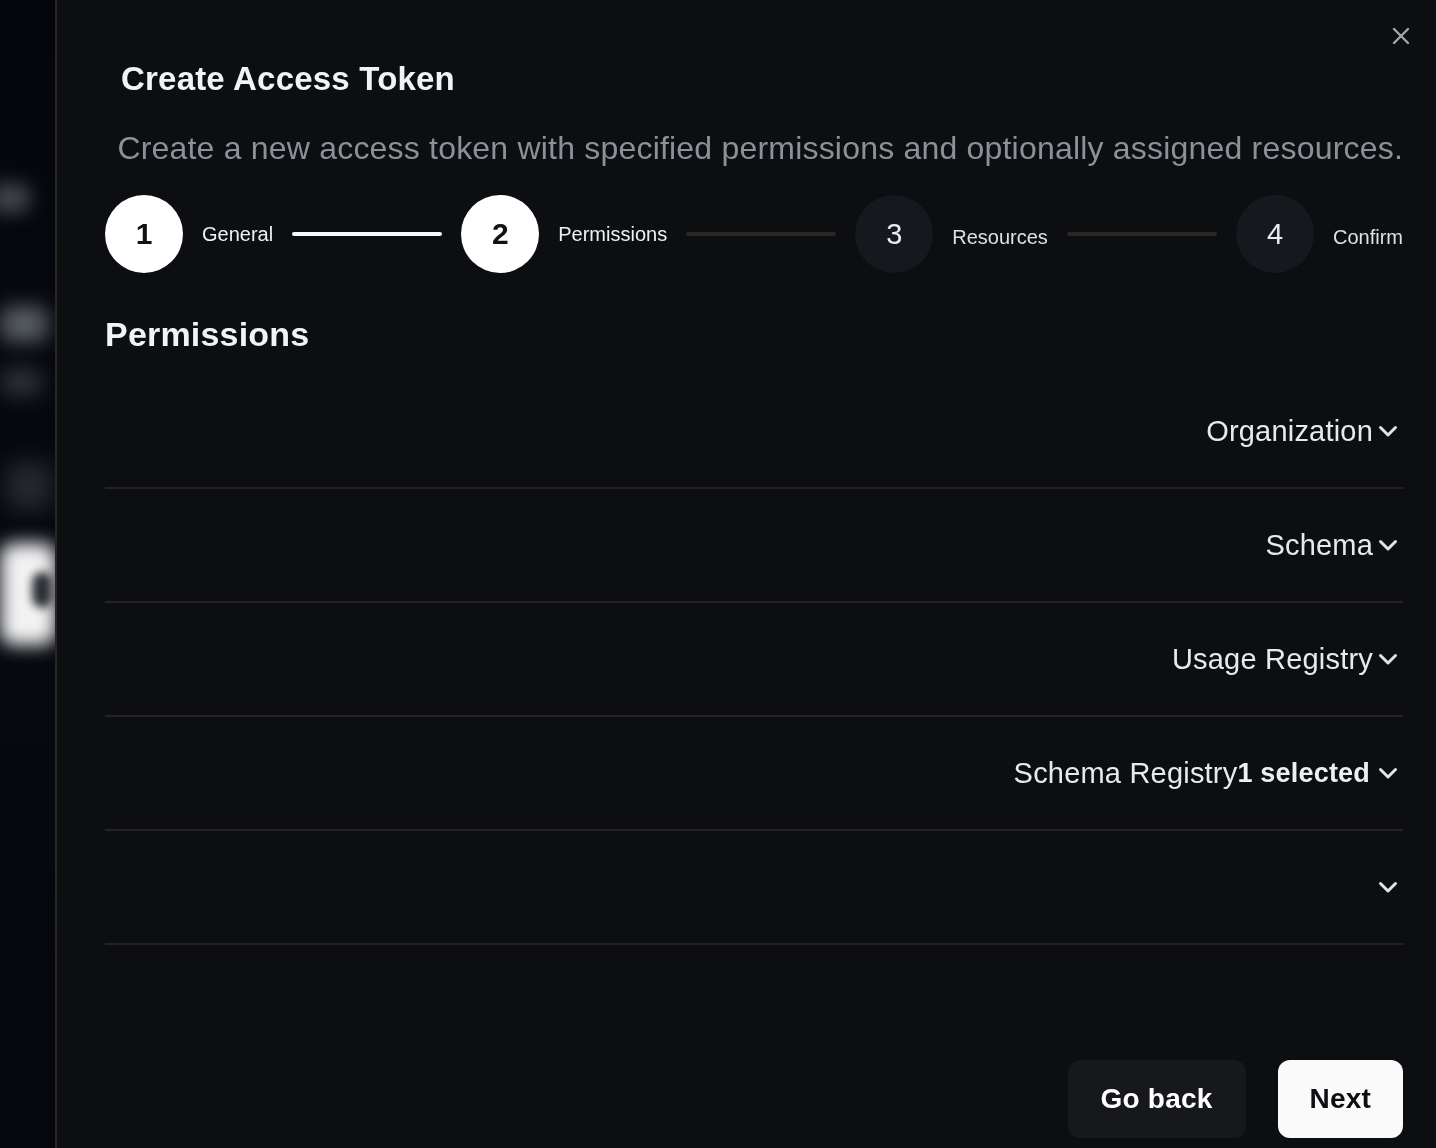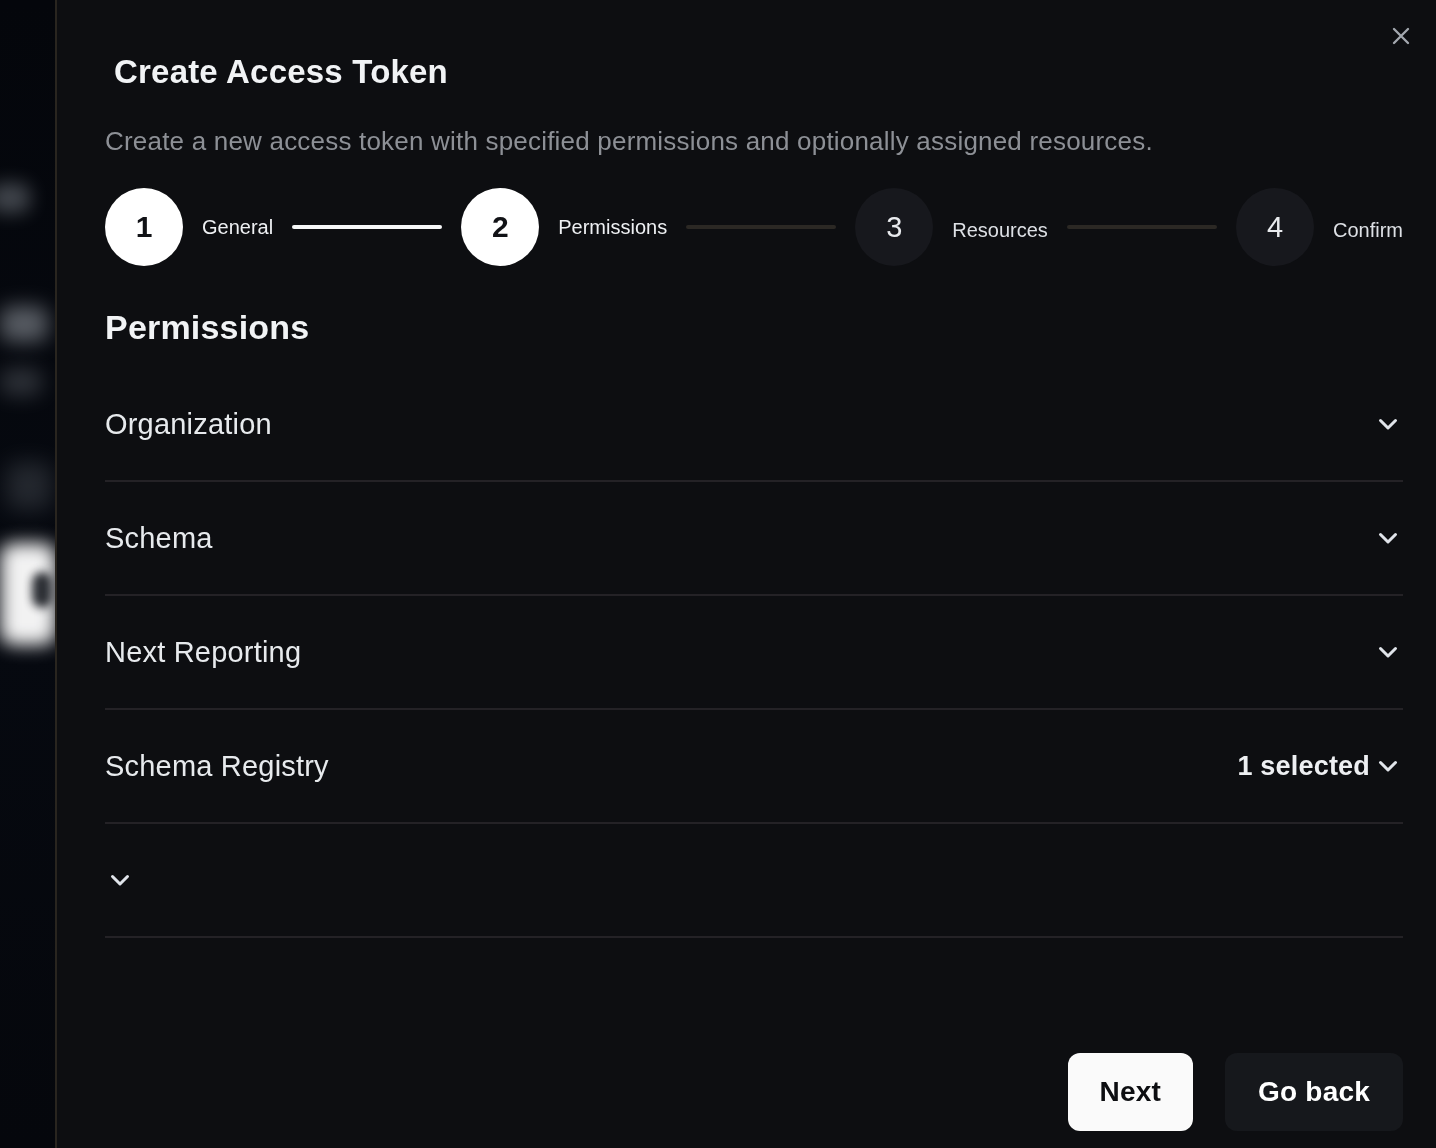--- a/index.html
+++ b/index.html
@@ -33,28 +33,29 @@
     padding: 0 48px;
   }
   .close-btn {
     position: absolute; top: 14px; right: 28px;
     width: 44px; height: 44px;
     display: flex; align-items: center; justify-content: center;
     background: transparent; border: none; cursor: pointer; padding: 0;
   }
   .header { padding-top: 44px; }
   .dialog-title {
-    margin: 9px;
+    margin: 16px;
     font-size: 33px; font-weight: 700; color: #f1f3f5; letter-spacing: .2px;
     line-height: 38px;
   }
   .dialog-subtitle {
     margin: 31px 0 0 0;
-    font-size: 26px; font-weight: 400; color: #8d9096; letter-spacing: .2px;
+    font-size: 32px; font-weight: 400; color: #8d9096; letter-spacing: .2px;
     line-height: 38px;
+    text-align: right;
   }
 
   
   .stepper { margin-top: 28px; display: flex; align-items: center; gap: 19px; }
   .step { display: flex; align-items: center; gap: 19px; flex: none; cursor: pointer; }
   .step-circle {
     width: 78px; height: 78px; border-radius: 50%;
     display: flex; align-items: center; justify-content: center;
     font-size: 30px; font-weight: 700;
   }
@@ -67,21 +68,21 @@
 
   
   .section-heading {
     margin: 43px 0 0 0;
     font-size: 34px; font-weight: 700; color: #f1f3f5; letter-spacing: .2px;
     line-height: 37px;
   }
   .perm-rows { margin-top: 22px; }
   .perm-row {
     height: 114px;
-    display: flex; align-items: center; justify-content: space-between;
+    display: flex; align-items: center; justify-content: flex-end;
     border-bottom: 2px solid #242226;
     cursor: pointer;
   }
   .perm-row-label { font-size: 29px; font-weight: 500; color: #e7eaed; letter-spacing: .2px; }
   .perm-row-right { display: flex; align-items: center; gap: 3px; }
   .perm-row-selection { font-size: 27px; font-weight: 600; color: #edeff2; letter-spacing: .2px; }
   .perm-row-selection:empty { display: none; }
   .chev { width: 30px; height: 30px; display: block; }
 
   
@@ -164,21 +165,21 @@
           <div class="perm-row-label">Schema</div>
           <div class="perm-row-right">
             <span>
               <svg class="chev" viewBox="0 0 24 24" fill="none">
                 <path d="M6 9.2l6 6 6-6" stroke="#e0e4ea" stroke-width="2.4" stroke-linecap="round" stroke-linejoin="round"></path>
               </svg>
             </span>
           </div>
         </div>
         <div class="perm-row">
-          <div class="perm-row-label">Next Reporting</div>
+          <div class="perm-row-label">Usage Registry</div>
           <div class="perm-row-right">
             <span>
               <svg class="chev" viewBox="0 0 24 24" fill="none">
                 <path d="M6 9.2l6 6 6-6" stroke="#e0e4ea" stroke-width="2.4" stroke-linecap="round" stroke-linejoin="round"></path>
               </svg>
             </span>
           </div>
         </div>
         <div class="perm-row">
           <div class="perm-row-label">Schema Registry</div>
@@ -196,18 +197,18 @@
             <span>
               <svg class="chev" viewBox="0 0 24 24" fill="none">
                 <path d="M6 9.2l6 6 6-6" stroke="#e0e4ea" stroke-width="2.4" stroke-linecap="round" stroke-linejoin="round"></path>
               </svg>
             </span>
           </div>
         </div>
       </div>
 
     <div class="footer">
+      <button class="btn btn-secondary">Go back</button>
       <button class="btn btn-primary">Next</button>
-      <button class="btn btn-secondary">Go back</button>
     </div>
 
   </div>
 </div>
 
 </body></html>

